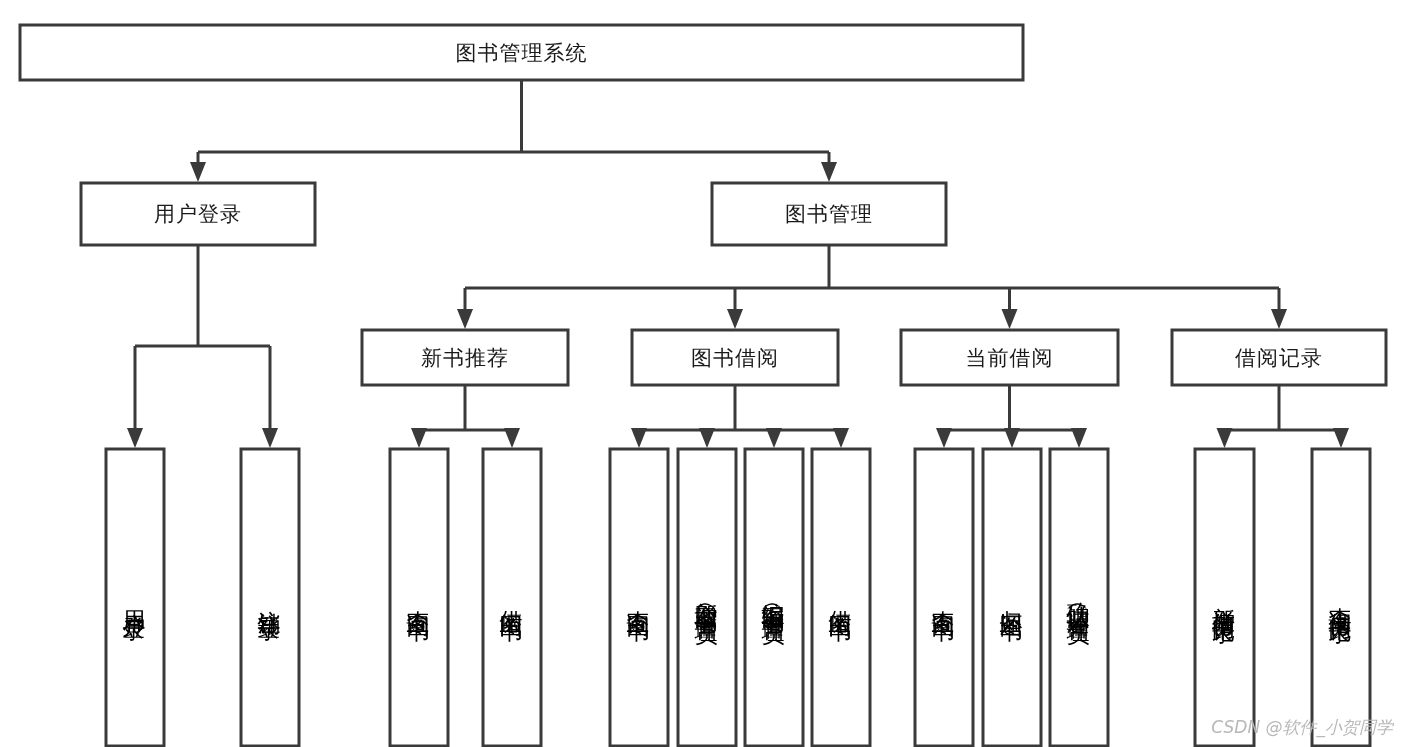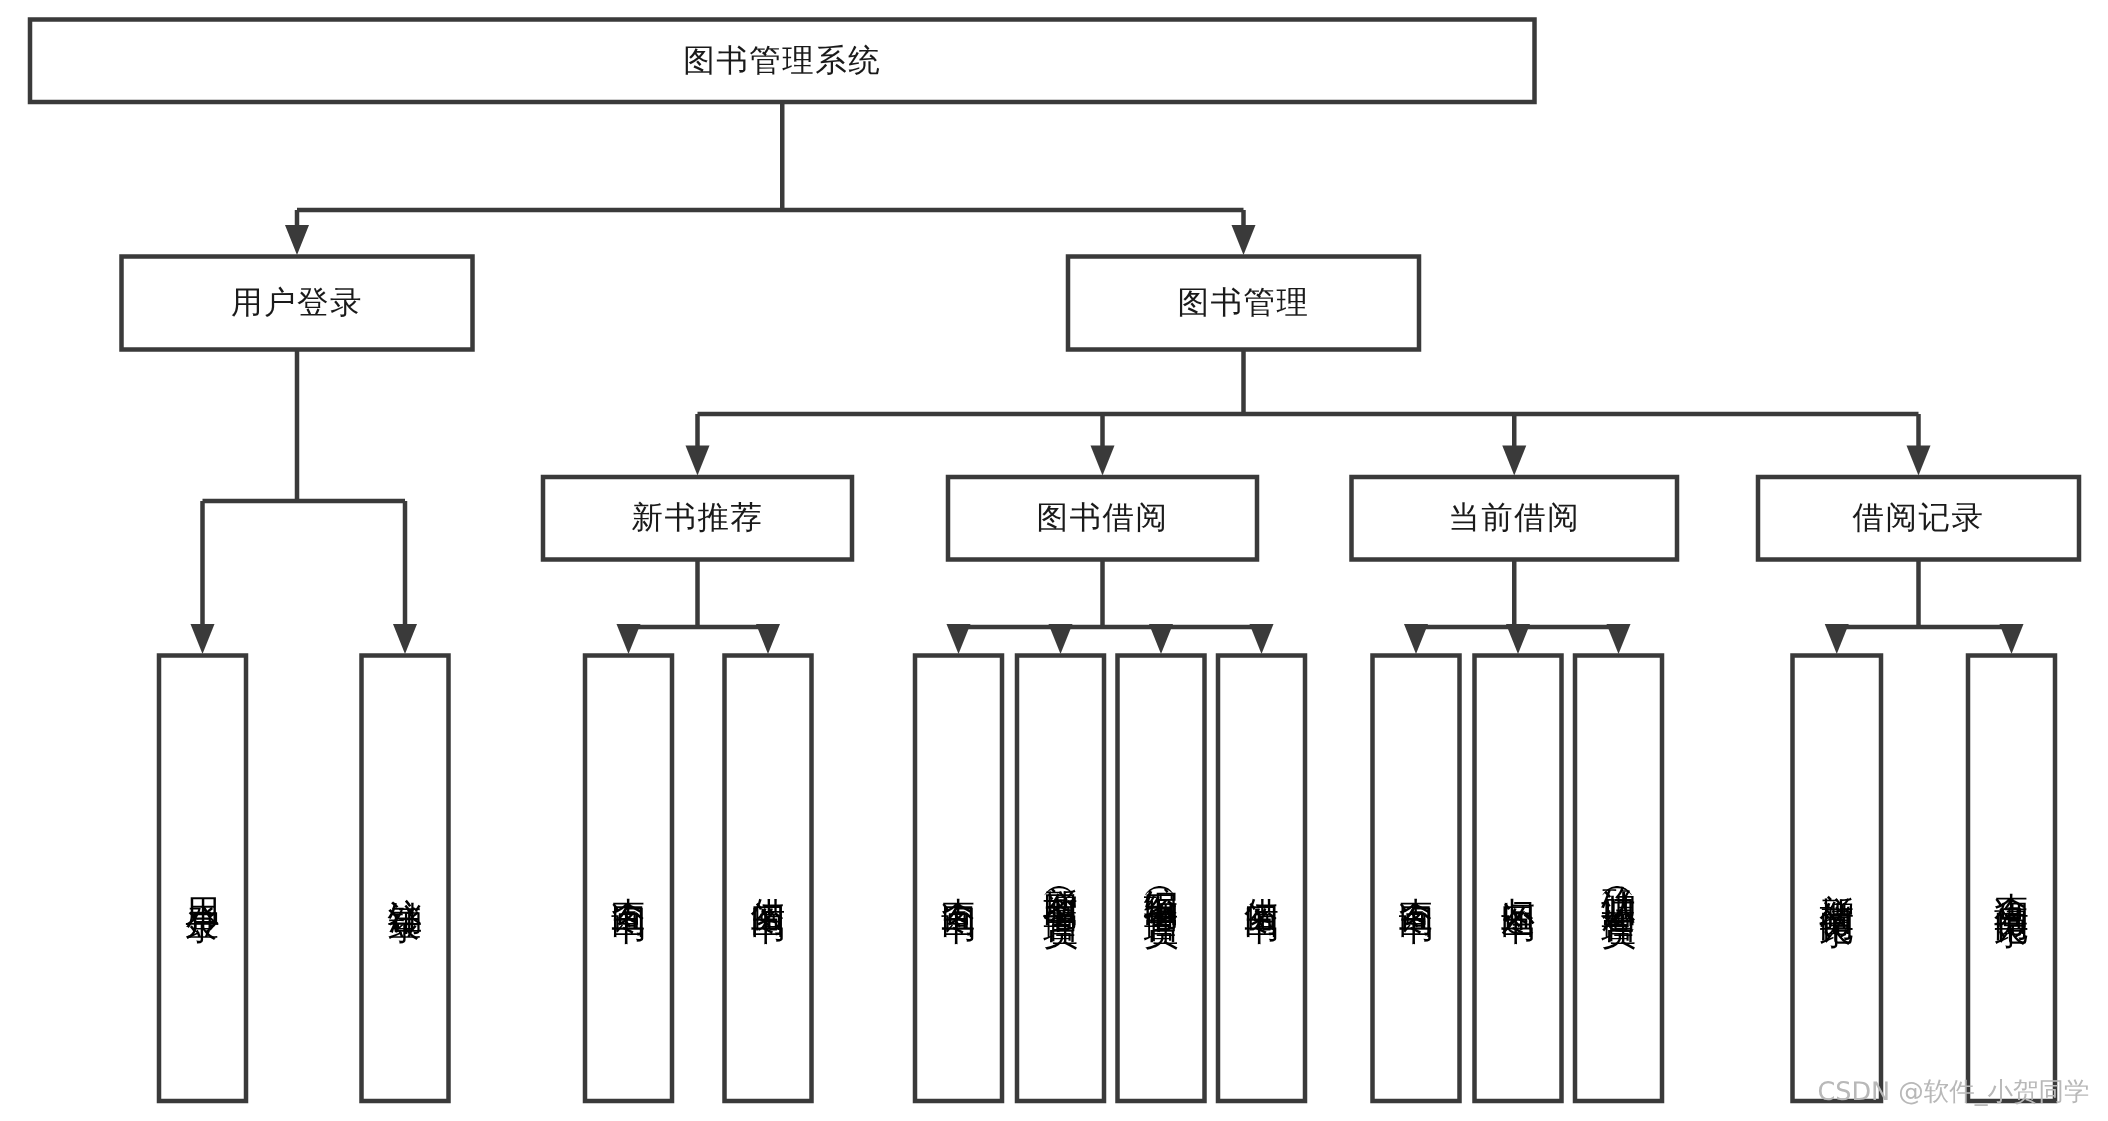--- a/index.html
+++ b/index.html
@@ -9,21 +9,21 @@
   }
   body {
     width: 1405px;
     height: 747px;
     font-family: "DejaVu Sans", "Liberation Sans", sans-serif;
     overflow: hidden;
     position: relative;
   }
   #diagram-root {
     position: absolute;
-    left: 0; top: 0;
+    left: 0; top: 12px;
     width: 1405px;
     height: 670px;
   }
   .node-box {
     fill: #ffffff;
     stroke: #3a3a3a;
     stroke-width: 3;
   }
   .node-label {
     font-family: "DejaVu Sans", "Liberation Sans", sans-serif;
@@ -56,20 +56,21 @@
   }
   .watermark {
     position: absolute;
     right: 12px;
     bottom: 8px;
     font-family: "DejaVu Sans", "Liberation Sans", sans-serif;
     font-size: 17px;
     color: #b8b8b8;
     white-space: nowrap;
     user-select: none;
+    font-style: italic;
   }
 </style>
 </head>
 <body>
 
 <div id="diagram-root">
   <svg id="tree-svg" width="1405" height="747" viewBox="0 0 1405 747" xmlns="http://www.w3.org/2000/svg">
       <g>
         <line x1="521.5" y1="68" x2="521.5" y2="140" class="connector"></line>
         <line x1="198" y1="140" x2="829" y2="140" class="connector"></line>

